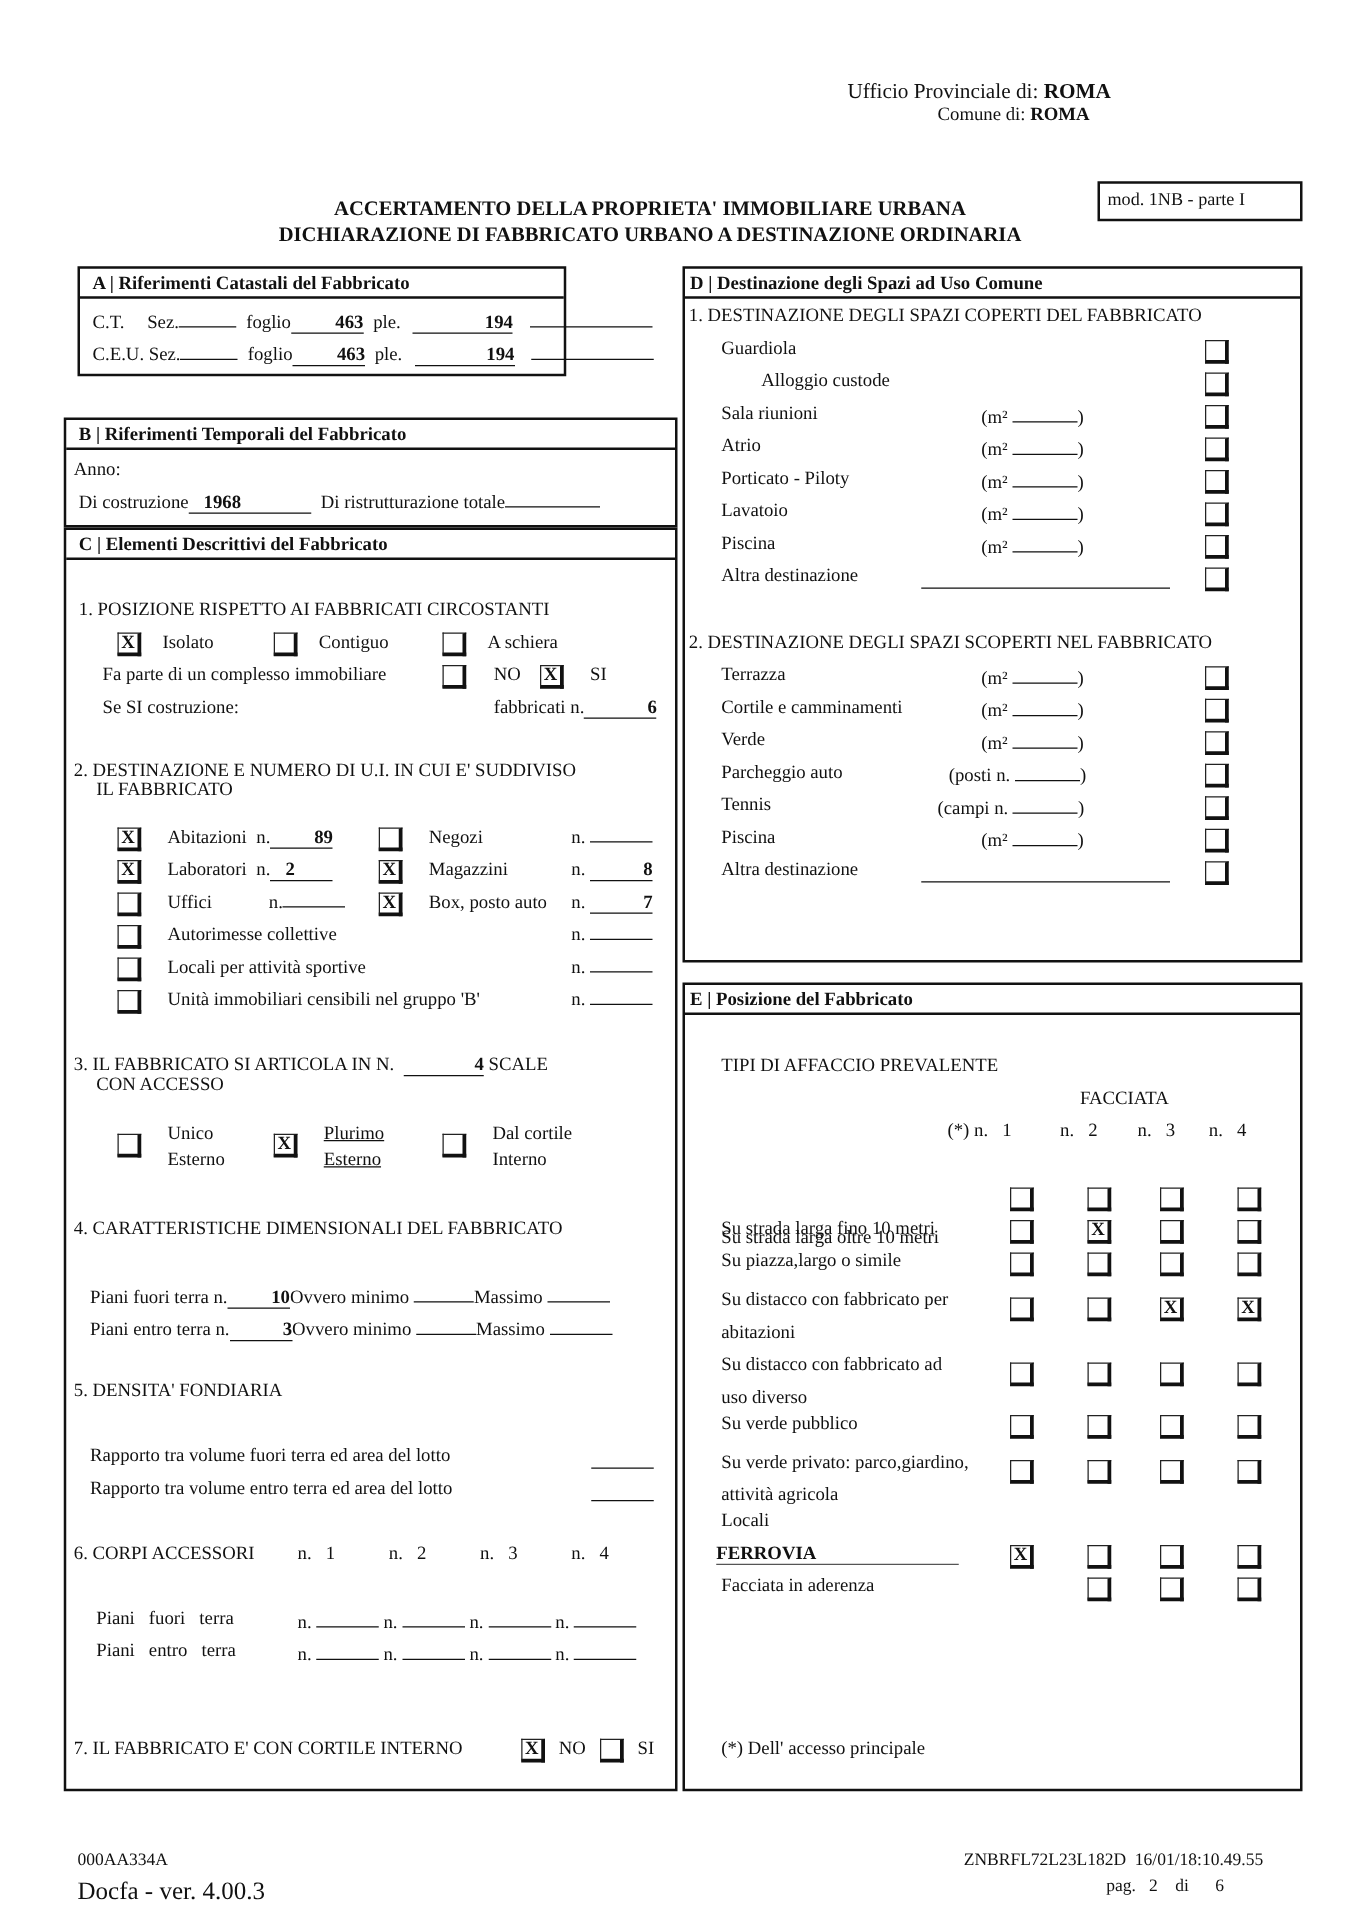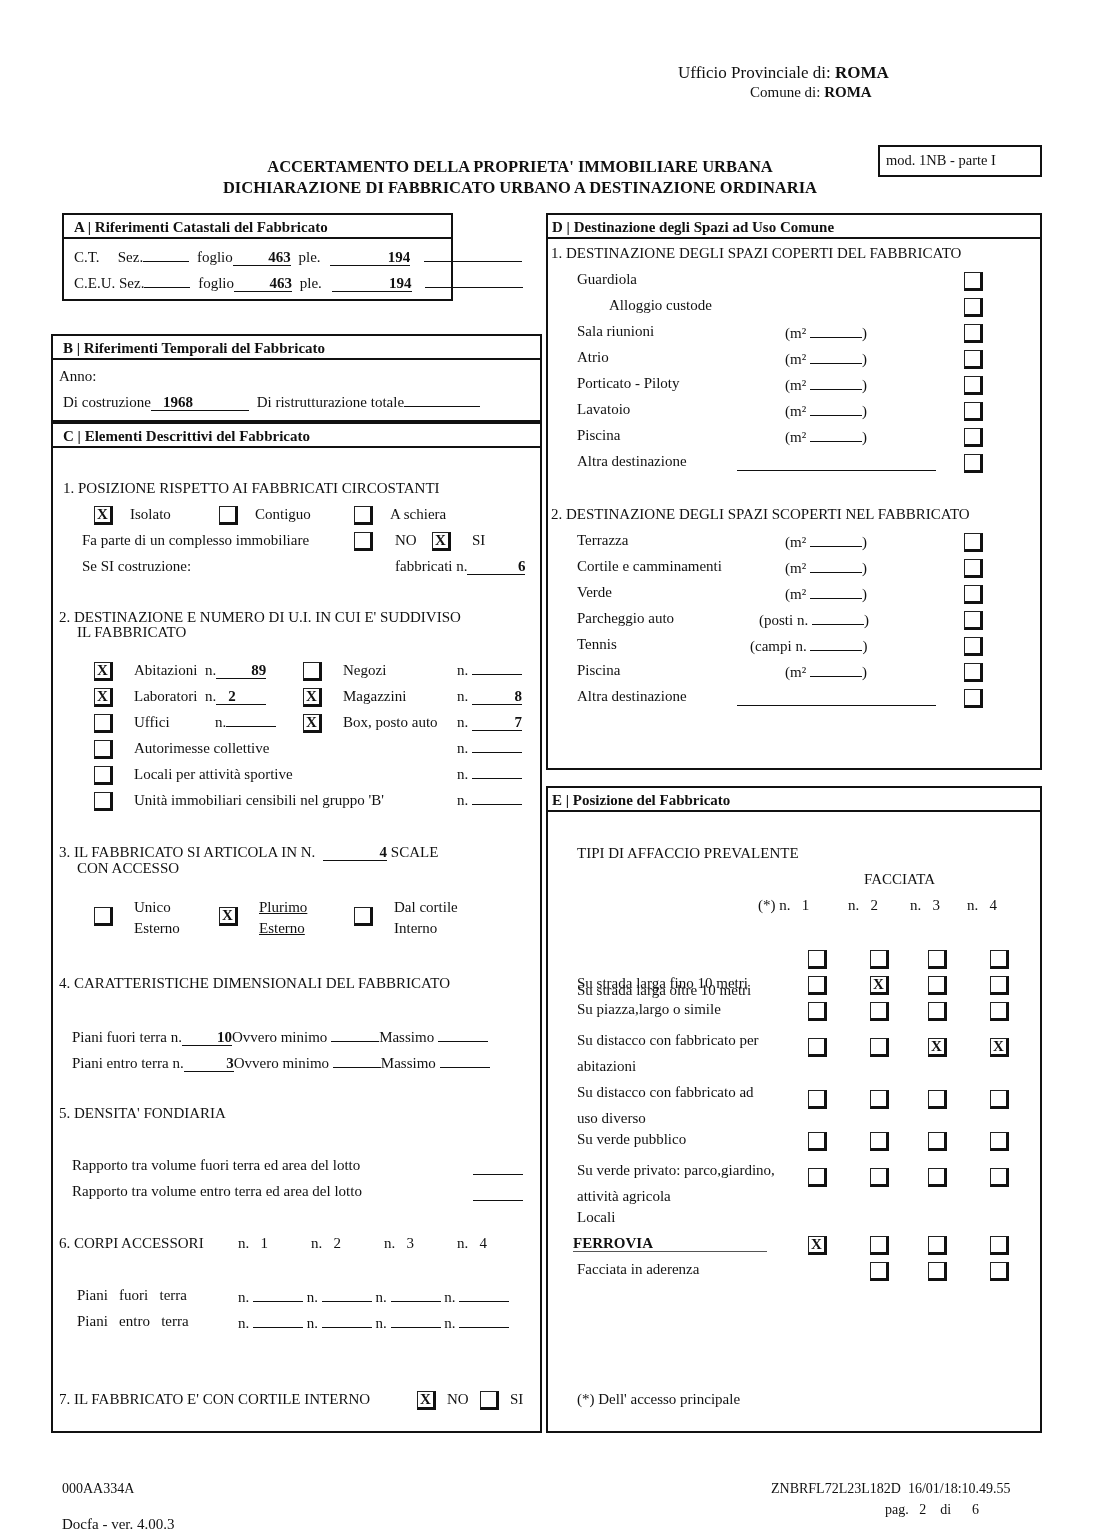--- a/index.html
+++ b/index.html
@@ -327,17 +327,17 @@
 <div class="cb" style="left:990px; top:1236px;"></div>
 
 <div class="abs" style="left:577px; top:1261px;">Facciata in aderenza</div>
 <div class="cb" style="left:870px; top:1262px;"></div>
 <div class="cb" style="left:928px; top:1262px;"></div>
 <div class="cb" style="left:990px; top:1262px;"></div>
 
 <div class="abs" style="left:577px; top:1391px;">(*) Dell' accesso principale</div>
 
 <div class="abs" style="left:62px; top:1481px; font-size:14px;">000AA334A</div>
-<div class="abs" style="left:62px; top:1502px; font-size:15px;margin-top:14px;">Docfa - ver. 4.00.3</div>
+<div class="abs" style="left:62px; top:1502px; font-size:20px;">Docfa - ver. 4.00.3</div>
 <div class="abs" style="left:771px; top:1481px; font-size:14px; white-space:pre;">ZNBRFL72L23L182D  16/01/18:10.49.55</div>
 <div class="abs" style="left:885px; top:1502px; font-size:14px;">
   <span>pag.</span>&nbsp;&nbsp;&nbsp;<span>2</span>&nbsp;&nbsp;&nbsp;&nbsp;<span>di</span>&nbsp;&nbsp;&nbsp;&nbsp;&nbsp;&nbsp;<span>6</span>
 </div>
 
 </body></html>

